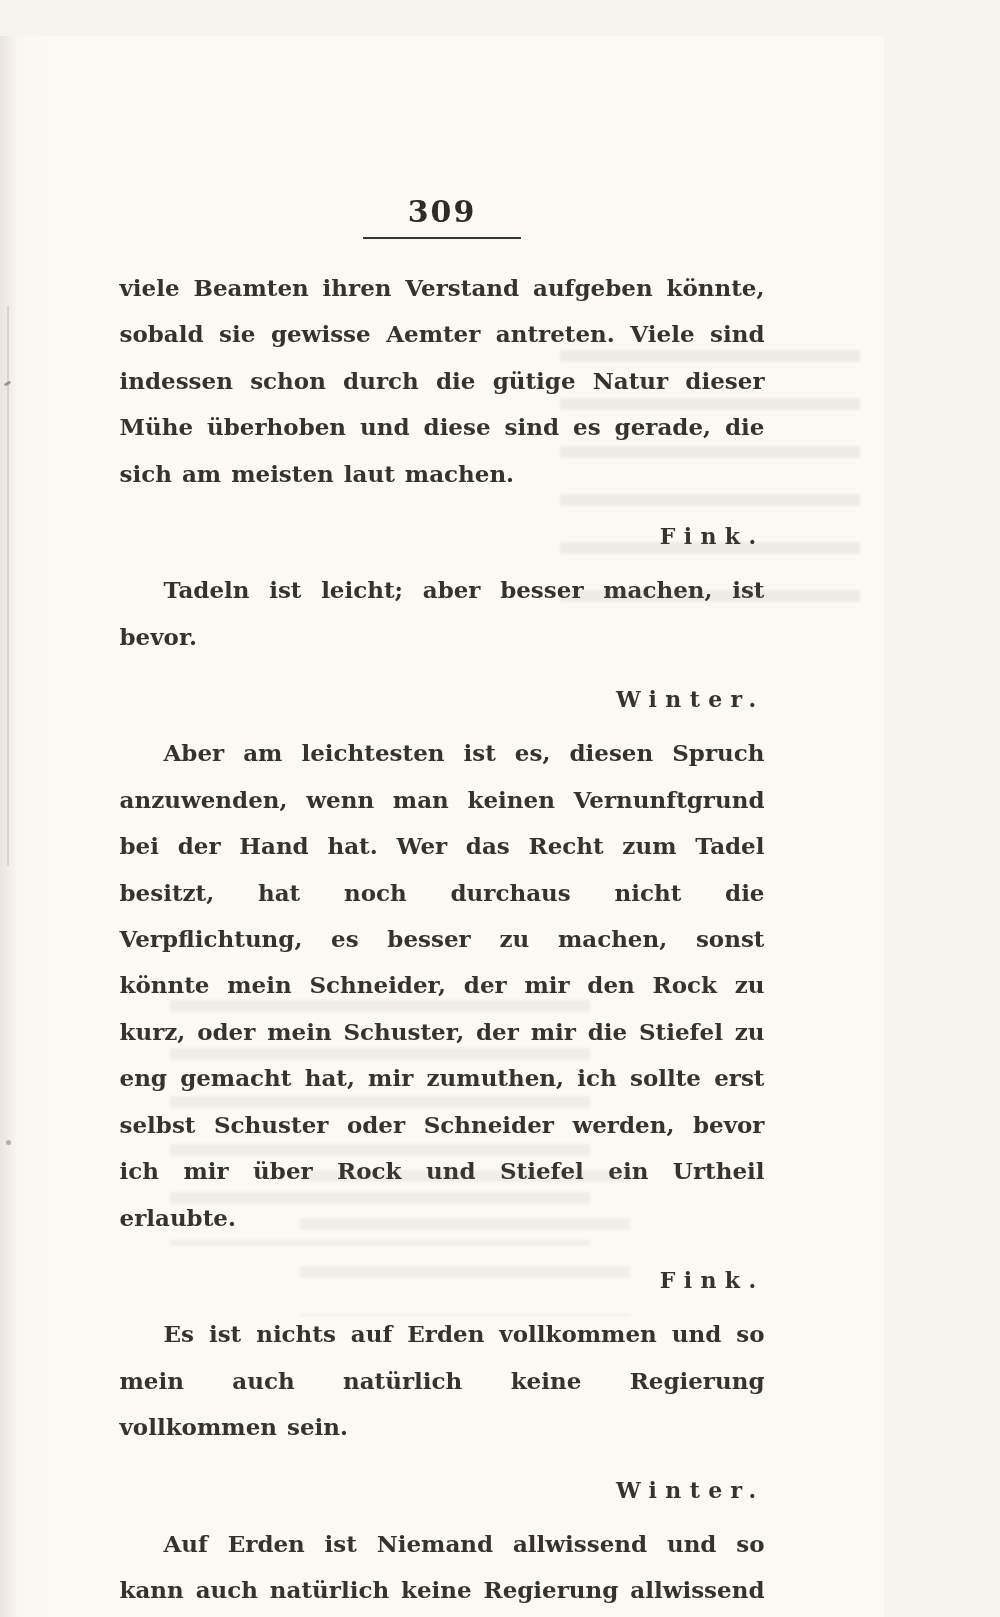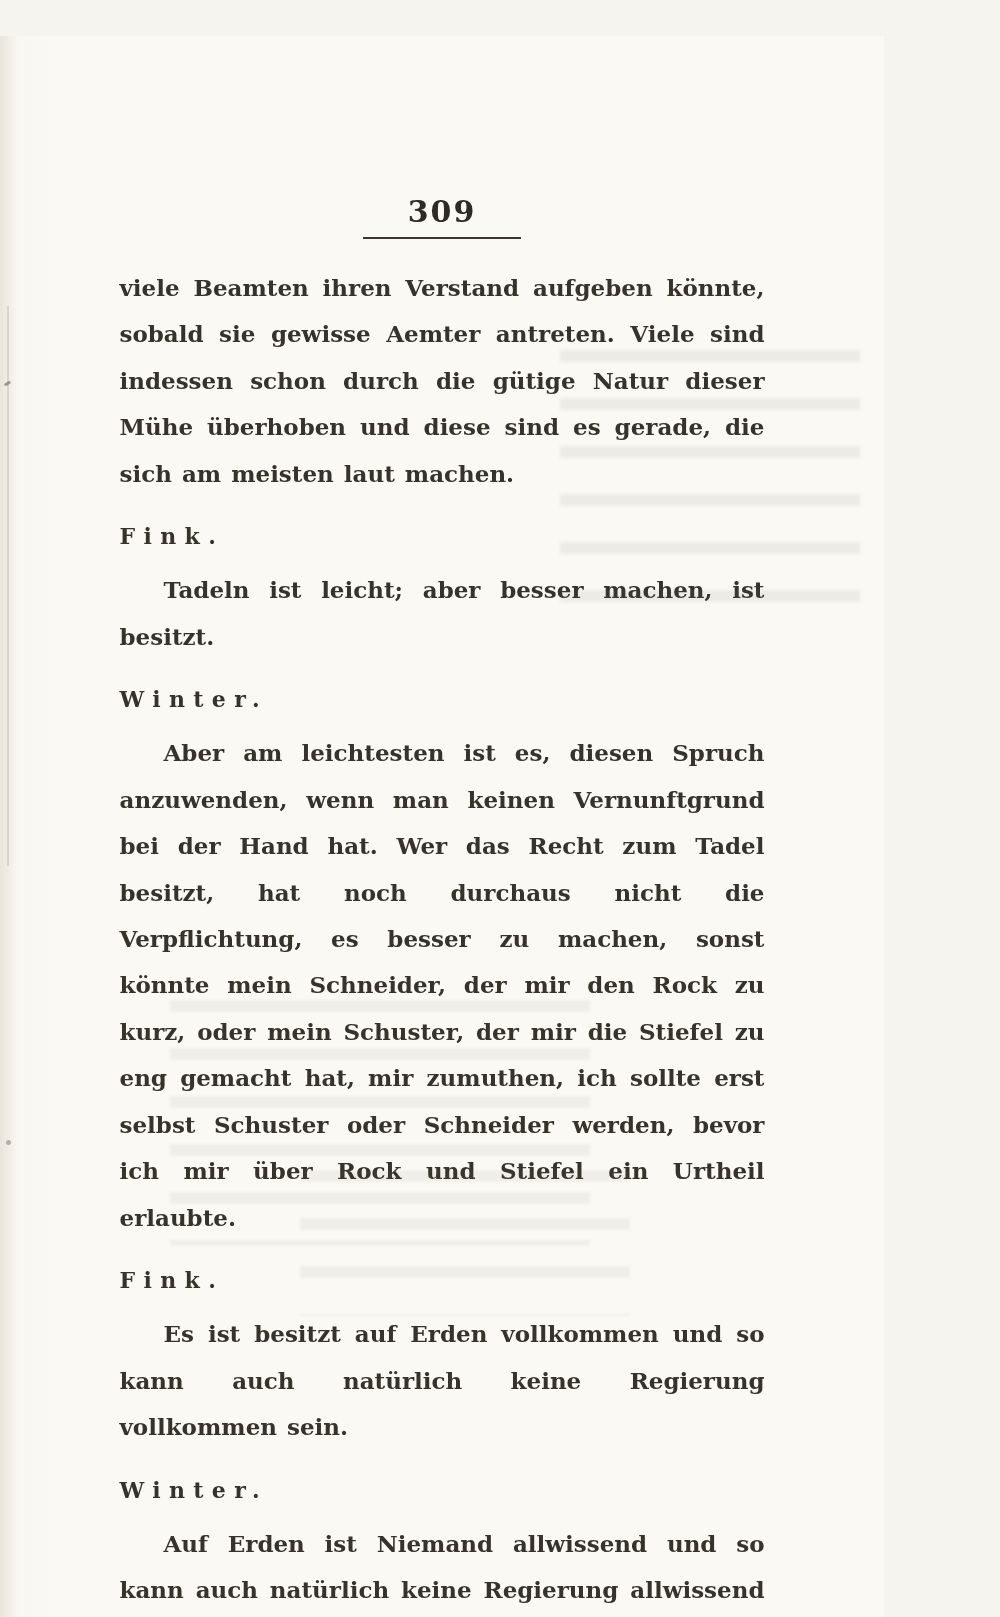--- a/index.html
+++ b/index.html
@@ -51,21 +51,21 @@
     margin: 0 0 12px 0;
     word-spacing: 2px;
     color: #37332b;
   }
   .body-paragraph.no-indent {
     text-indent: 0;
   }
   .speaker-heading {
     font-size: 22px;
     font-weight: bold;
-    text-align: left;
+    text-align: right;
     letter-spacing: 0.38em;
     margin: 26px 0 18px 0;
     text-indent: 0;
     color: #37332b;
   }
   
   .bleedthrough {
     position: absolute;
     pointer-events: none;
     opacity: 0.09;
@@ -132,28 +132,28 @@
     <div class="page-number">309</div>
     <hr class="page-number-rule">
   </div>
 
   <div class="text-block">
 
     <p class="body-paragraph no-indent">viele Beamten ihren Verstand aufgeben könnte, sobald sie gewisse Aemter antreten. Viele sind indessen schon durch die gütige Natur dieser Mühe überhoben und diese sind es gerade, die sich am meisten laut machen.</p>
 
     <p class="speaker-heading">Fink.</p>
 
-    <p class="body-paragraph">Tadeln ist leicht; aber besser machen, ist besitzt.</p>
+    <p class="body-paragraph">Tadeln ist leicht; aber besser machen, ist bevor.</p>
 
     <p class="speaker-heading">Winter.</p>
 
     <p class="body-paragraph">Aber am leichtesten ist es, diesen Spruch anzuwenden, wenn man keinen Vernunftgrund bei der Hand hat. Wer das Recht zum Tadel besitzt, hat noch durchaus nicht die Verpflichtung, es besser zu machen, sonst könnte mein Schneider, der mir den Rock zu kurz, oder mein Schuster, der mir die Stiefel zu eng gemacht hat, mir zumuthen, ich sollte erst selbst Schuster oder Schneider werden, bevor ich mir über Rock und Stiefel ein Urtheil erlaubte.</p>
 
     <p class="speaker-heading">Fink.</p>
 
-    <p class="body-paragraph">Es ist besitzt auf Erden vollkommen und so kann auch natürlich keine Regierung vollkommen sein.</p>
+    <p class="body-paragraph">Es ist nichts auf Erden vollkommen und so mein auch natürlich keine Regierung vollkommen sein.</p>
 
     <p class="speaker-heading">Winter.</p>
 
     <p class="body-paragraph">Auf Erden ist Niemand allwissend und so kann auch natürlich keine Regierung allwissend sein.</p>
 
   </div>
 </div>
 
 </body></html>

